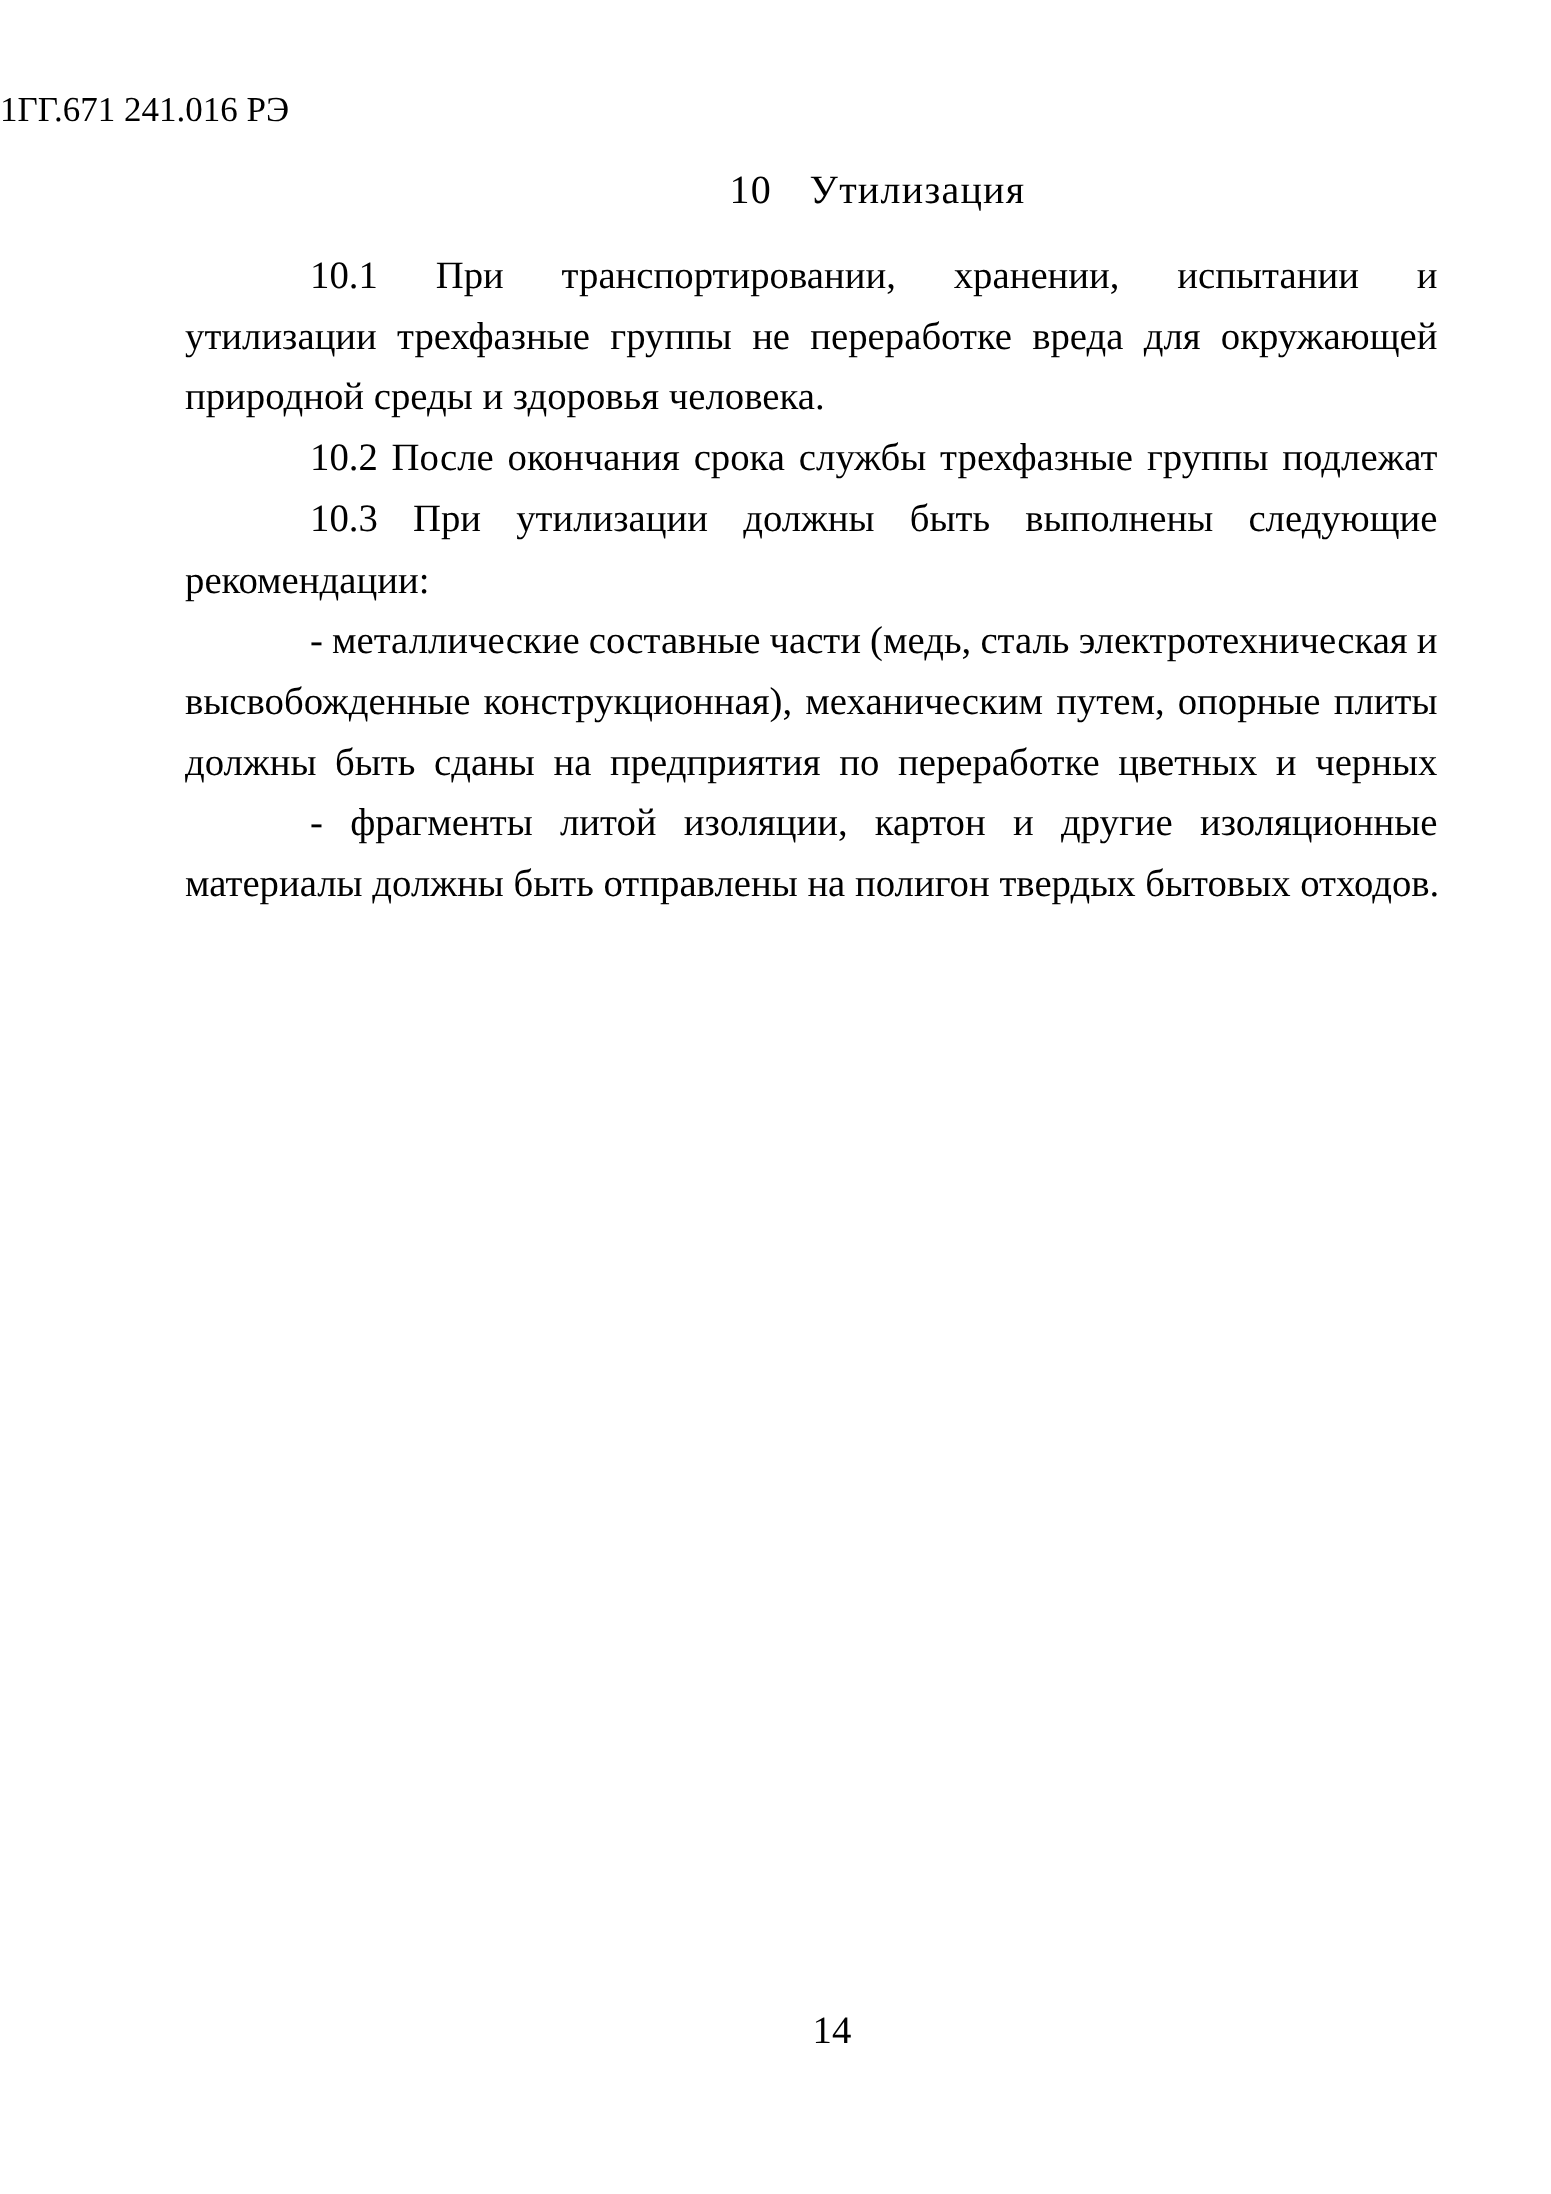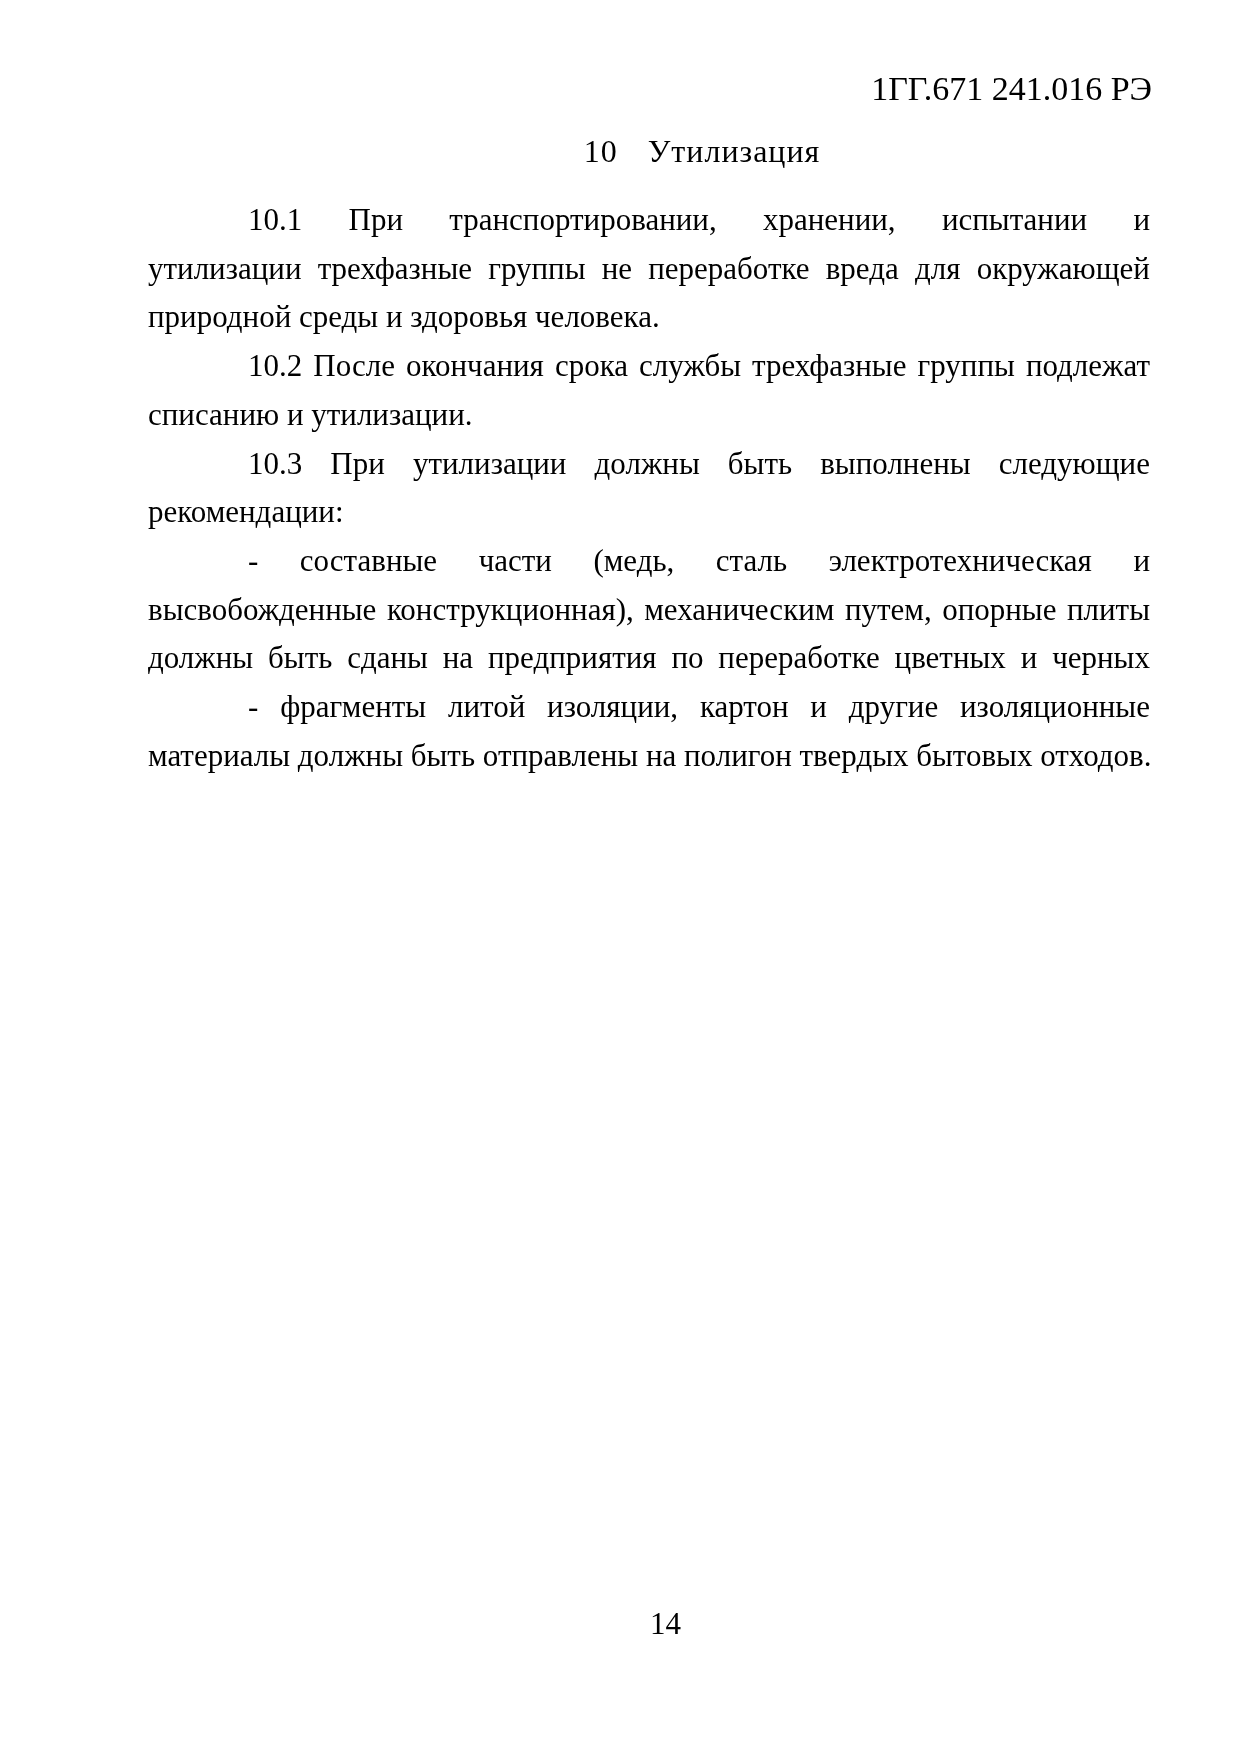--- a/index.html
+++ b/index.html
@@ -8,24 +8,22 @@
     width: 1241px;
     height: 1755px;
     position: relative;
     overflow: hidden;
     font-family: "Liberation Serif", "DejaVu Serif", serif;
     color: #000000;
   }
   .doc-header {
     padding-top: 74px;
     padding-right: 89px;
-    text-align: right;
-    font-size: 34px;
+    font-size: 28px;
     line-height: 30px;
-    margin-left: 44px;
   }
   .doc-title {
     margin-top: 26px;
     margin-left: 148px;
     width: 1002px;
     padding-left: 70px;
     text-align: center;
     font-size: 32px;
     line-height: 42px;
     letter-spacing: 1px;
@@ -63,23 +61,22 @@
 
 <h1 class="doc-title">
   <span class="title-number">10</span><span>Утилизация</span>
 </h1>
 
 <div class="doc-body">
     <div class="line j ind"><span>10.1</span><span>При</span><span>транспортировании,</span><span>хранении,</span><span>испытании</span><span>и</span></div>
     <div class="line j"><span>утилизации</span><span>трехфазные</span><span>группы</span><span>не</span><span>переработке</span><span>вреда</span><span>для</span><span>окружающей</span></div>
     <div class="line">природной среды и здоровья человека.</div>
     <div class="line j ind"><span>10.2</span><span>После</span><span>окончания</span><span>срока</span><span>службы</span><span>трехфазные</span><span>группы</span><span>подлежат</span></div>
-    <div class="line">списанию и утилизации.</div>
     <div class="line j ind"><span>10.3</span><span>При</span><span>утилизации</span><span>должны</span><span>быть</span><span>выполнены</span><span>следующие</span></div>
     <div class="line">рекомендации:</div>
-    <div class="line j ind"><span>-</span><span>составные</span><span>части</span><span>(медь,</span><span>сталь</span><span>электротехническая</span><span>и</span></div>
+    <div class="line j ind"><span>-</span><span>металлические</span><span>составные</span><span>части</span><span>(медь,</span><span>сталь</span><span>электротехническая</span><span>и</span></div>
     <div class="line j"><span>высвобожденные</span><span>конструкционная),</span><span>механическим</span><span>путем,</span><span>опорные</span><span>плиты</span></div>
     <div class="line j"><span>должны</span><span>быть</span><span>сданы</span><span>на</span><span>предприятия</span><span>по</span><span>переработке</span><span>цветных</span><span>и</span><span>черных</span></div>
     <div class="line j ind"><span>-</span><span>фрагменты</span><span>литой</span><span>изоляции,</span><span>картон</span><span>и</span><span>другие</span><span>изоляционные</span></div>
     <div class="line">материалы должны быть отправлены на полигон твердых бытовых отходов.</div>
   </div>
 
 <div class="page-footer">14</div>
 
 </body></html>

